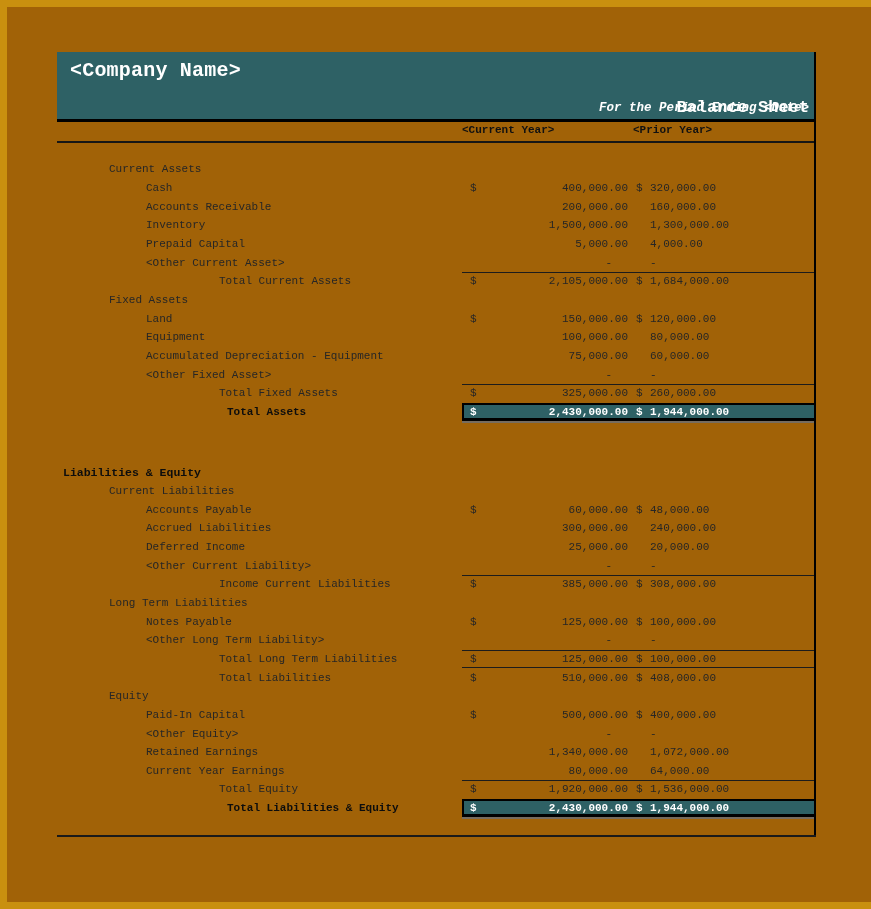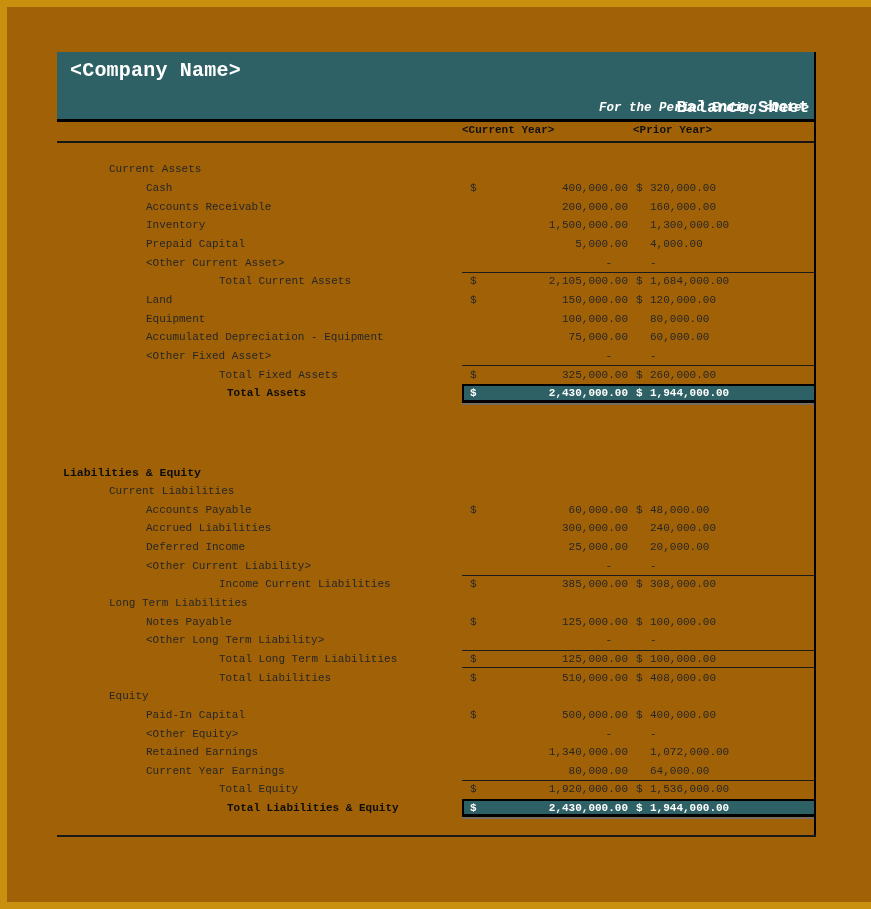--- a/index.html
+++ b/index.html
@@ -108,20 +108,24 @@
         <div class="cell py dash">-</div>
       </div>
       <div class="row ind4 band-top">
         <div class="band"></div>
         <div class="label">Total Current Assets</div>
         <div class="cell cy-d">$</div>
         <div class="cell cy">2,105,000.00</div>
         <div class="cell py-d">$</div>
         <div class="cell py">1,684,000.00</div>
       </div>
+      <div class="row ind2">
+        <div class="band"></div>
+        <div class="label">Fixed Assets</div>
+      </div>
       <div class="row ind3">
         <div class="band"></div>
         <div class="label">Land</div>
         <div class="cell cy-d">$</div>
         <div class="cell cy">150,000.00</div>
         <div class="cell py-d">$</div>
         <div class="cell py">120,000.00</div>
       </div>
       <div class="row ind3">
         <div class="band"></div>

